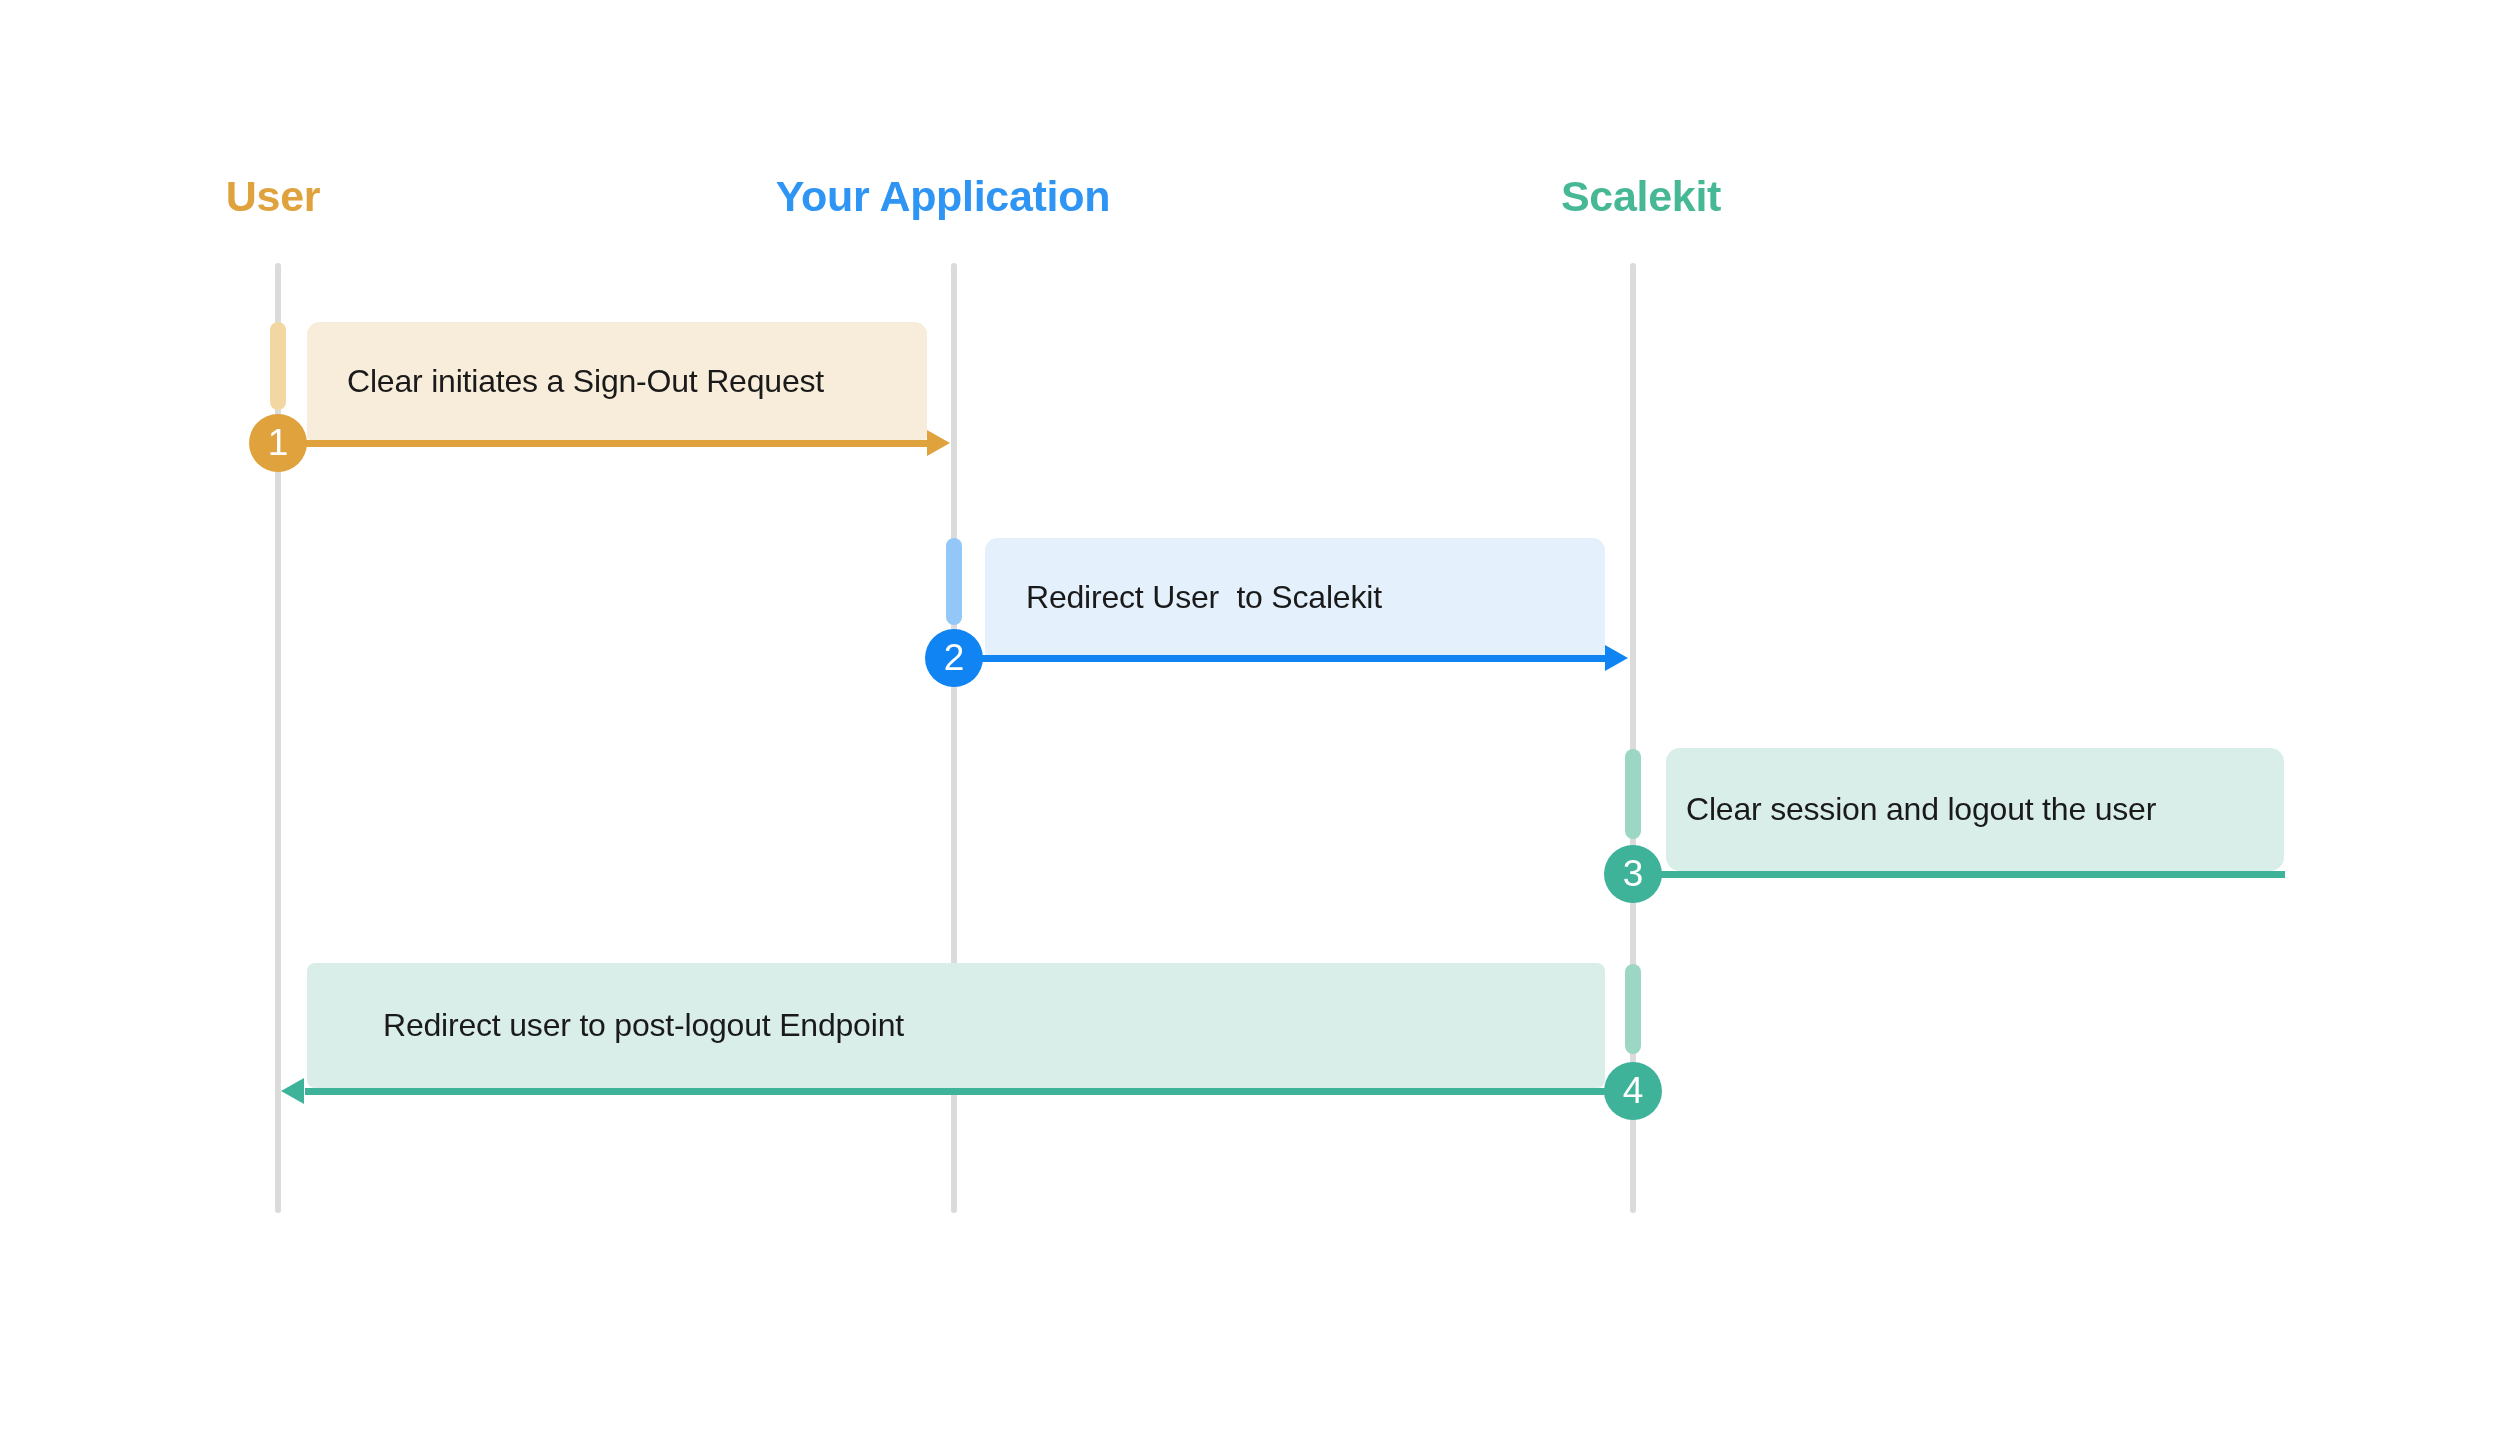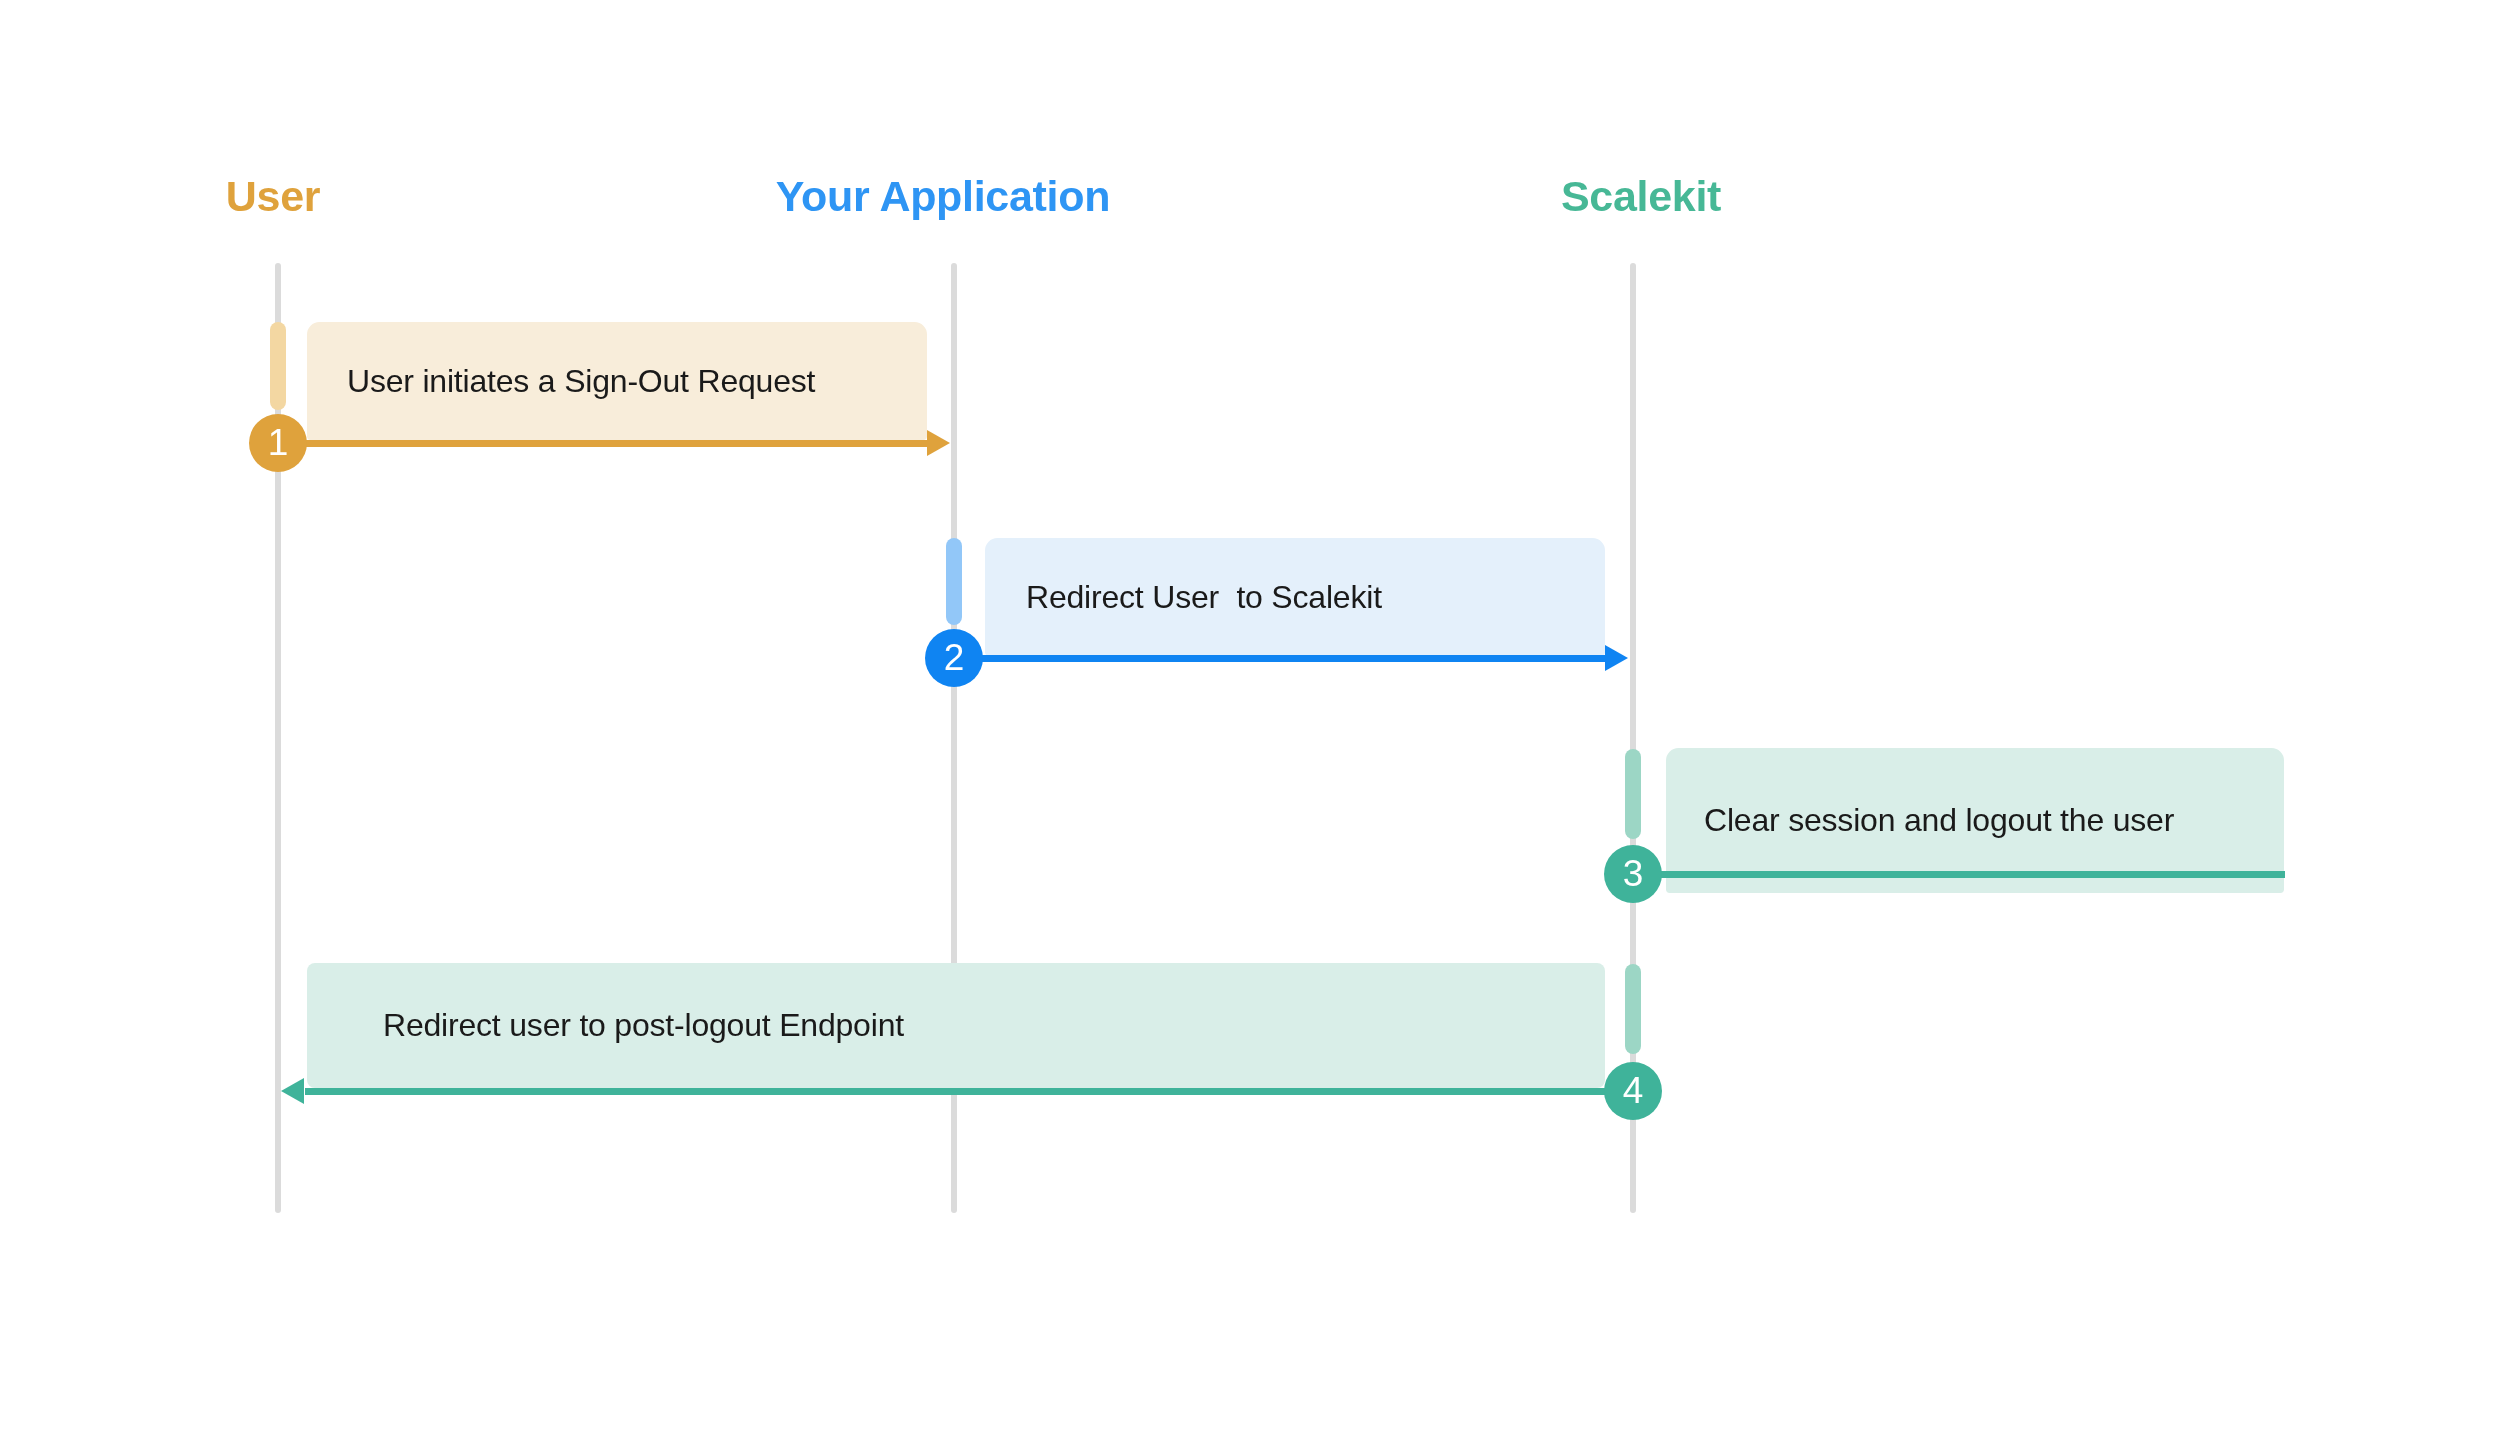--- a/index.html
+++ b/index.html
@@ -61,21 +61,21 @@
     display: flex;
     flex-direction: column;
     justify-content: center;
     border-radius: 12.4px 12.4px 3.7px 3.7px;
     font-size: 32px;
     color: var(--text-color, #1A1A1A);
     letter-spacing: -0.2px;
   }
   .s1-box { left: 307px;  top: 322px;  width: 620px; height: 118px; background: var(--user-box-bg, #F8EDDA); padding-left: 40px; }
   .s2-box { left: 985px; top: 538px;  width: 620px; height: 118px; background: var(--app-box-bg, #E4F0FB); padding-left: 41px; line-height: 45px; }
-  .s3-box { left: 1666px; top: 748px; width: 618px;  height: 145px; background: var(--sk-box-bg, #D9EEE8); padding-left: 38px; }
+  .s3-box { left: 1666px; top: 748px; width: 618px;  height: 123px; background: var(--sk-box-bg, #D9EEE8); padding-left: 20px; border-radius: 14px; }
   .s4-box { left: 307px;  top: 963px; width: 1298px; height: 125px; background: var(--sk-box-bg, #D9EEE8); padding-left: 76px; border-radius: 8px; }
   .msgline { display: block; white-space: pre-wrap; }
 
   
   .arrow-line {
     position: absolute;
     height: 6.8px;
   }
   .s1-line { left: 278px;  top: 440px;  width: 649px; background: var(--user-accent, #DFA23C); }
   .s2-line { left: 954px; top: 655px; width: 652px; background: var(--app-accent, #0F84F2); }
@@ -121,21 +121,21 @@
   <div class="lifeline" id="ll-app"></div>
   <div class="lifeline" id="ll-sk"></div>
 
   <div class="actor" id="actor-user">User</div>
   <div class="actor" id="actor-app">Your Application</div>
   <div class="actor" id="actor-sk">Scalekit</div>
 
   <div>
     <div class="pill s1-pill"></div>
     <div class="msgbox s1-box">
-      <span class="msgline">User initiates a Sign-Out Request</span>
+      <span class="msgline">Clear initiates a Sign-Out Request</span>
     </div>
     <div class="arrow-line s1-line"></div>
     <div class="head s1-head"></div>
     <div class="badge s1-badge">
       <span>1</span>
     </div>
   </div>
 
   <div>
     <div class="pill s2-pill"></div>

